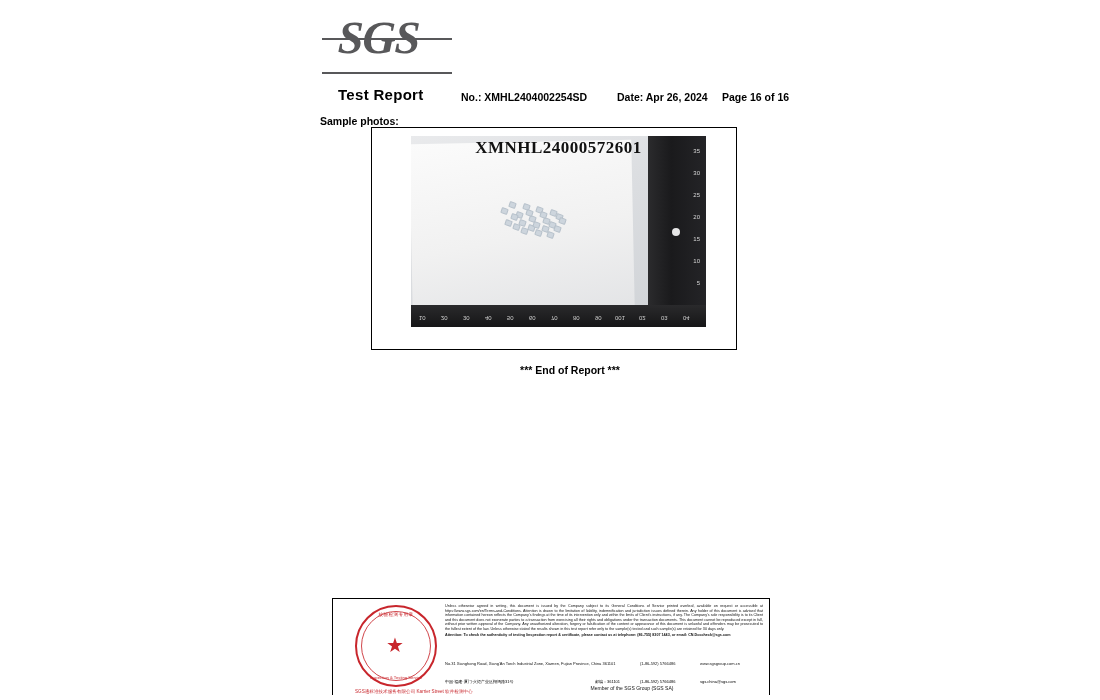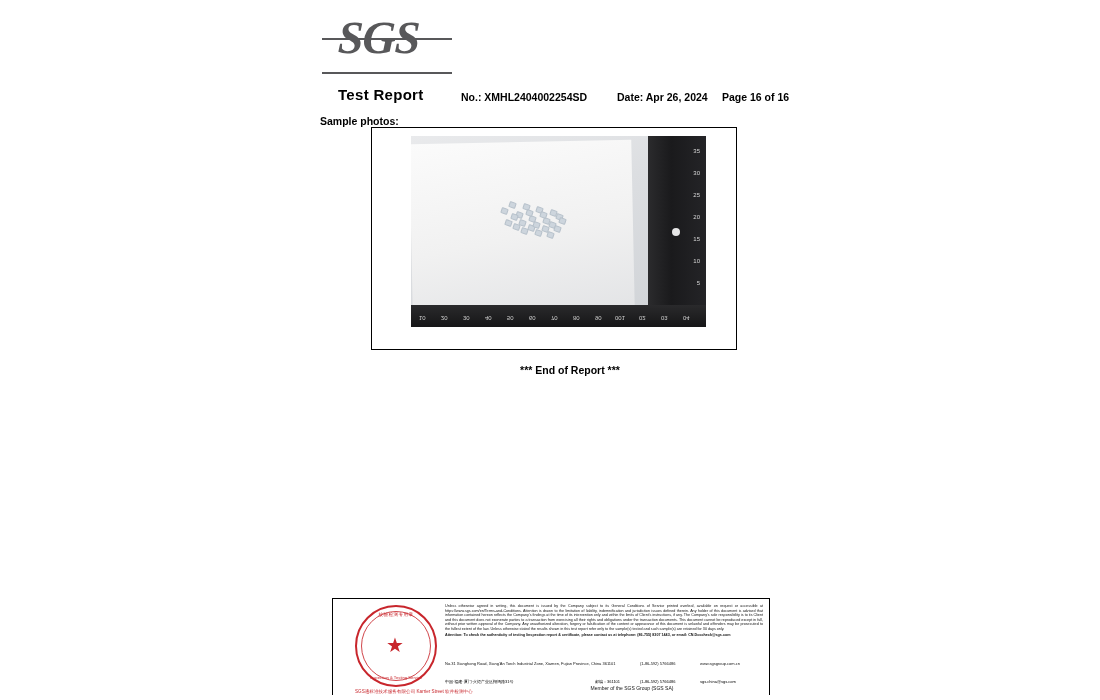--- a/index.html
+++ b/index.html
@@ -446,20 +446,21 @@
           <span style="left:96px;">50</span>
           <span style="left:118px;">60</span>
           <span style="left:140px;">70</span>
           <span style="left:162px;">80</span>
           <span style="left:184px;">90</span>
           <span style="left:204px;">001</span>
           <span style="left:228px;">02</span>
           <span style="left:250px;">03</span>
           <span style="left:272px;">04</span>
         </div>
+        <div class="ph-label">XMNHL24000572601</div>
       </div>
     </div>
   </div>
 
   <div class="end-of-report">
     <span class="end-of-report-inner">*** End of Report ***</span>
   </div>
 
   <div class="footer">
 

